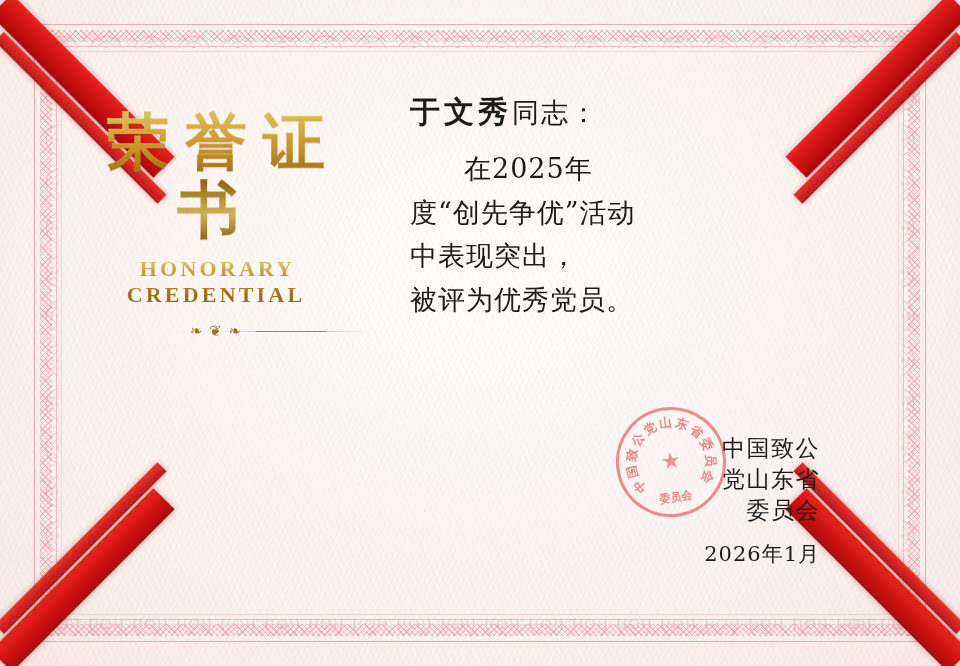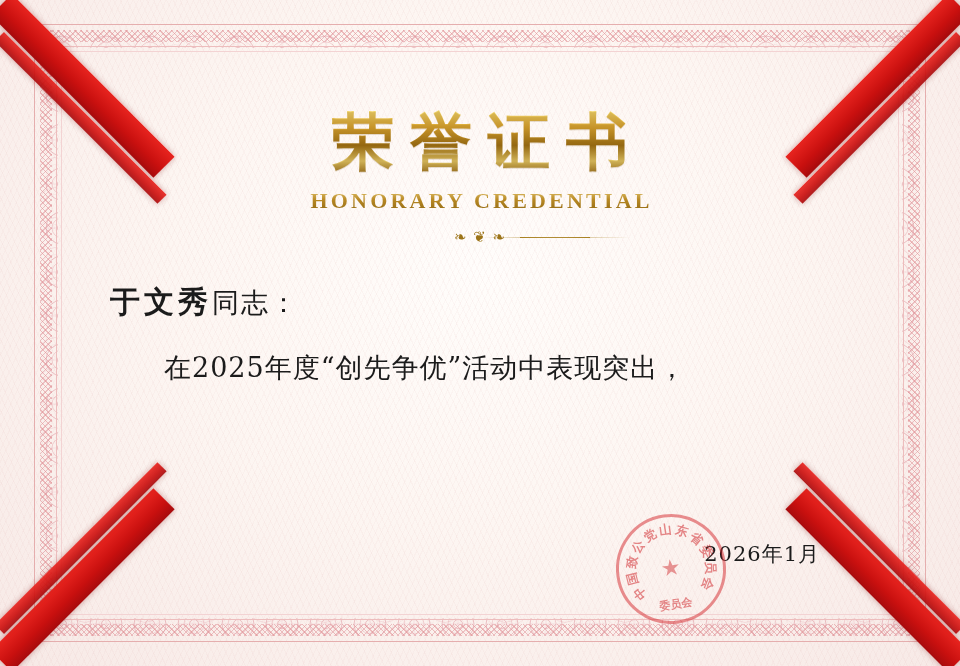--- a/index.html
+++ b/index.html
@@ -100,21 +100,21 @@
     left: 40px; top: 30px; right: 40px; bottom: 30px;
     pointer-events: none;
     opacity: .85;
   }
 
   
   .content {
     position: absolute;
     left: 66px; top: 56px; right: 66px; bottom: 56px;
     display: flex;
-    flex-direction: column;
+    flex-direction: row;
   }
 
   .title-block {
     text-align: center;
     padding-top: 52px;
   }
   .main-title {
     font-family: "DejaVu Serif", "Liberation Serif", serif;
     font-size: 62px;
     font-weight: 700;
@@ -169,21 +169,21 @@
 
   .body-block {
     margin-top: 36px;
     padding: 0 44px 0 44px;
     color: #1b1b1b;
     font-family: "DejaVu Serif", "Liberation Serif", serif;
   }
   .salutation {
     font-size: 27px;
     letter-spacing: 2px;
-    margin-bottom: 23px;
+    margin-bottom: 14px;
     white-space: nowrap;
   }
   .salutation .name {
     font-size: 30px;
     font-weight: 700;
     letter-spacing: 4px;
     font-family: "DejaVu Serif", serif;
   }
   .para {
     font-size: 27px;
@@ -199,21 +199,21 @@
     text-align: right;
     position: relative;
     font-family: "DejaVu Serif", "Liberation Serif", serif;
     color: #1b1b1b;
   }
   .org {
     font-size: 23px;
     letter-spacing: 1.5px;
   }
   .date {
-    margin-top: 0;
+    margin-top: 14px;
     font-size: 21px;
     letter-spacing: 1px;
   }
 
   
   .seal {
     position: absolute;
     right: 168px;
     top: -26px;
     width: 104px;
@@ -319,37 +319,39 @@
         <span class="flourish">❧ ❦ ❧</span>
         <span class="line right"></span>
       </div>
     </div>
 
     <div class="body-block">
       <div class="salutation">
         <span class="name">于文秀</span><span>同志：</span>
       </div>
       <div class="para indent">在2025年度“创先争优”活动中表现突出，</div>
+      <div class="para">被评为优秀党员。</div>
     </div>
 
     <div class="signature">
       <div class="seal">
         <span class="star">★</span>
         <span class="bottom-text">委员会</span>
       <div class="ring-text">
             <span style="transform: translate(-33.775px, 19.5px) rotate(-120deg) translate(-50%, -50%);">中</span>
             <span style="transform: translate(-38.7864px, 4.07661px) rotate(-96deg) translate(-50%, -50%);">国</span>
             <span style="transform: translate(-37.0912px, -12.0517px) rotate(-72deg) translate(-50%, -50%);">致</span>
             <span style="transform: translate(-28.9826px, -26.0961px) rotate(-48deg) translate(-50%, -50%);">公</span>
             <span style="transform: translate(-15.8627px, -35.6283px) rotate(-24deg) translate(-50%, -50%);">党</span>
             <span style="transform: translate(0px, -39px) rotate(0deg) translate(-50%, -50%);">山</span>
             <span style="transform: translate(15.8627px, -35.6283px) rotate(24deg) translate(-50%, -50%);">东</span>
             <span style="transform: translate(28.9826px, -26.0961px) rotate(48deg) translate(-50%, -50%);">省</span>
             <span style="transform: translate(37.0912px, -12.0517px) rotate(72deg) translate(-50%, -50%);">委</span>
             <span style="transform: translate(38.7864px, 4.07661px) rotate(96deg) translate(-50%, -50%);">员</span>
             <span style="transform: translate(33.775px, 19.5px) rotate(120deg) translate(-50%, -50%);">会</span>
           </div>
         </div>
+      <div class="org">中国致公党山东省委员会</div>
       <div class="date">2026年1月</div>
     </div>
 
   </div>
 </div>
 
 </body></html>

